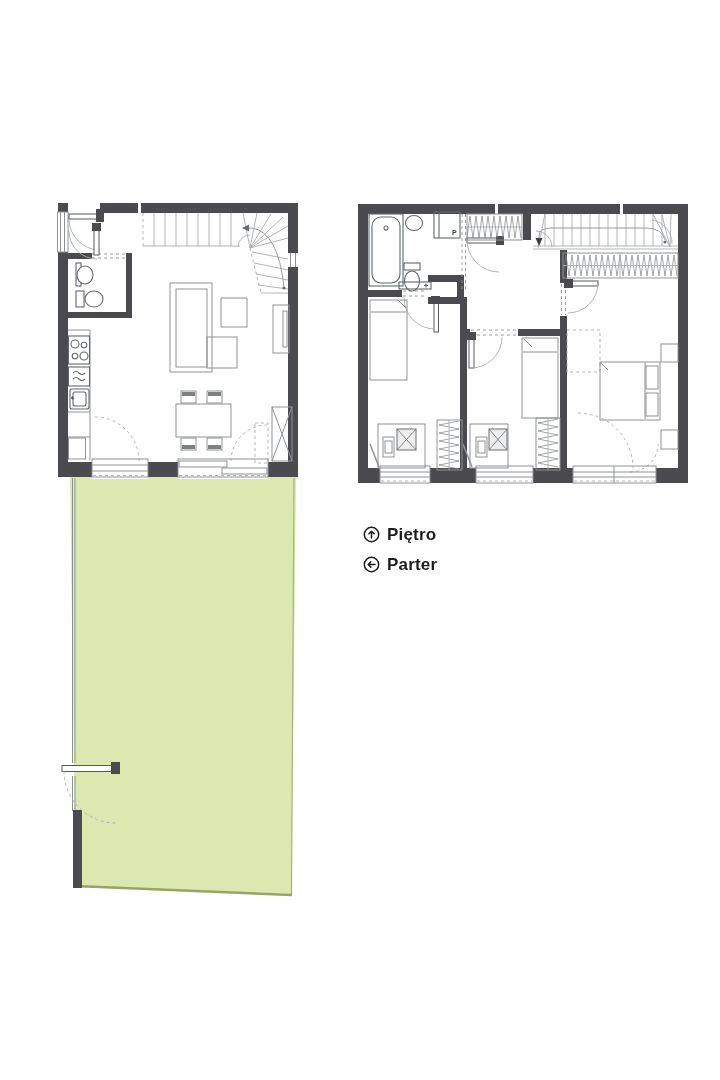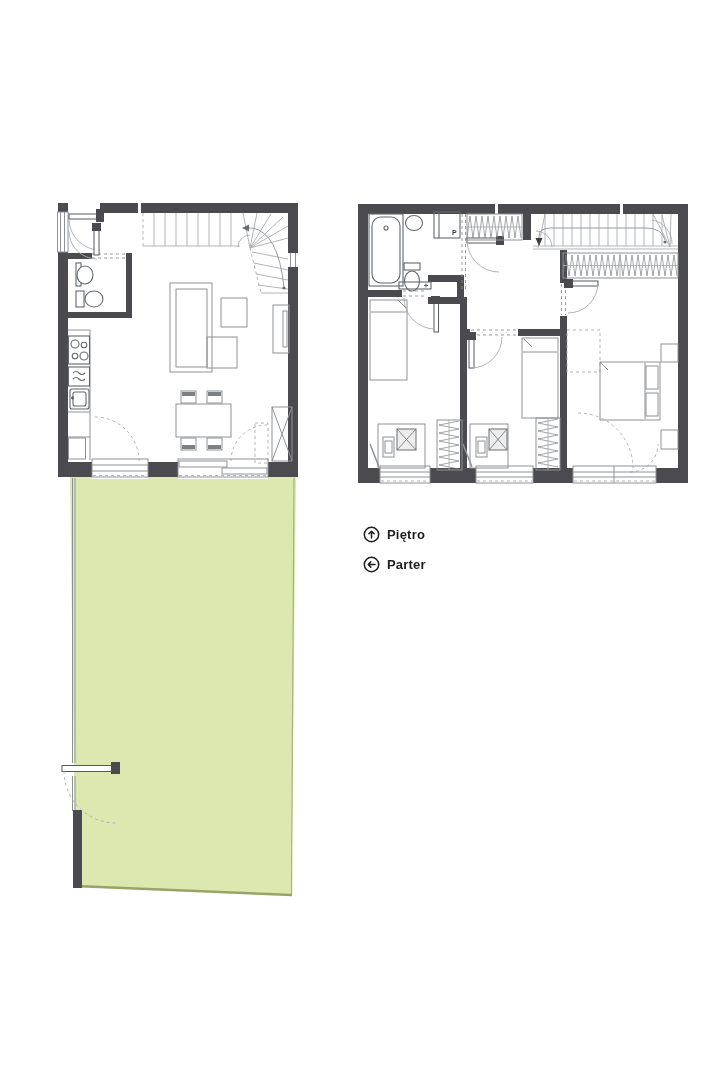--- a/index.html
+++ b/index.html
@@ -19,21 +19,21 @@
   .dashd{stroke:#8e9296;stroke-width:0.9;fill:none;stroke-dasharray:3 3;}
   .leaf{stroke:#55585c;stroke-width:1;fill:#ffffff;}
   .hinge{fill:#4b4b4f;}
   .hatch{stroke:#7d8184;stroke-width:0.7;fill:none;}
   .walk{stroke:#8e9296;stroke-width:0.9;fill:none;}
   .dot{fill:#6a6e72;}
   .appliance-label{font-size:7px;font-weight:bold;fill:#3a3d40;}
   
   .legend{position:absolute;left:363px;top:526px;}
   .legend-item{display:flex;align-items:center;gap:7px;height:17px;margin-bottom:13px;cursor:pointer;}
-  .legend-item span{font-size:13px;font-weight:bold;color:#1e1e21;letter-spacing:.2px;}
+  .legend-item span{font-size:17px;font-weight:bold;color:#1e1e21;letter-spacing:.2px;}
   .legend-icon{width:17px;height:17px;display:block;}
 </style>
 </head>
 <body>
 
 <div class="canvas">
 <svg class="plan-svg" width="720" height="1080" viewBox="0 0 720 1080">
 
   <g>
     <polygon points="70,477 296,477 291.5,894 75.5,886" fill="#dde8b1"></polygon>

